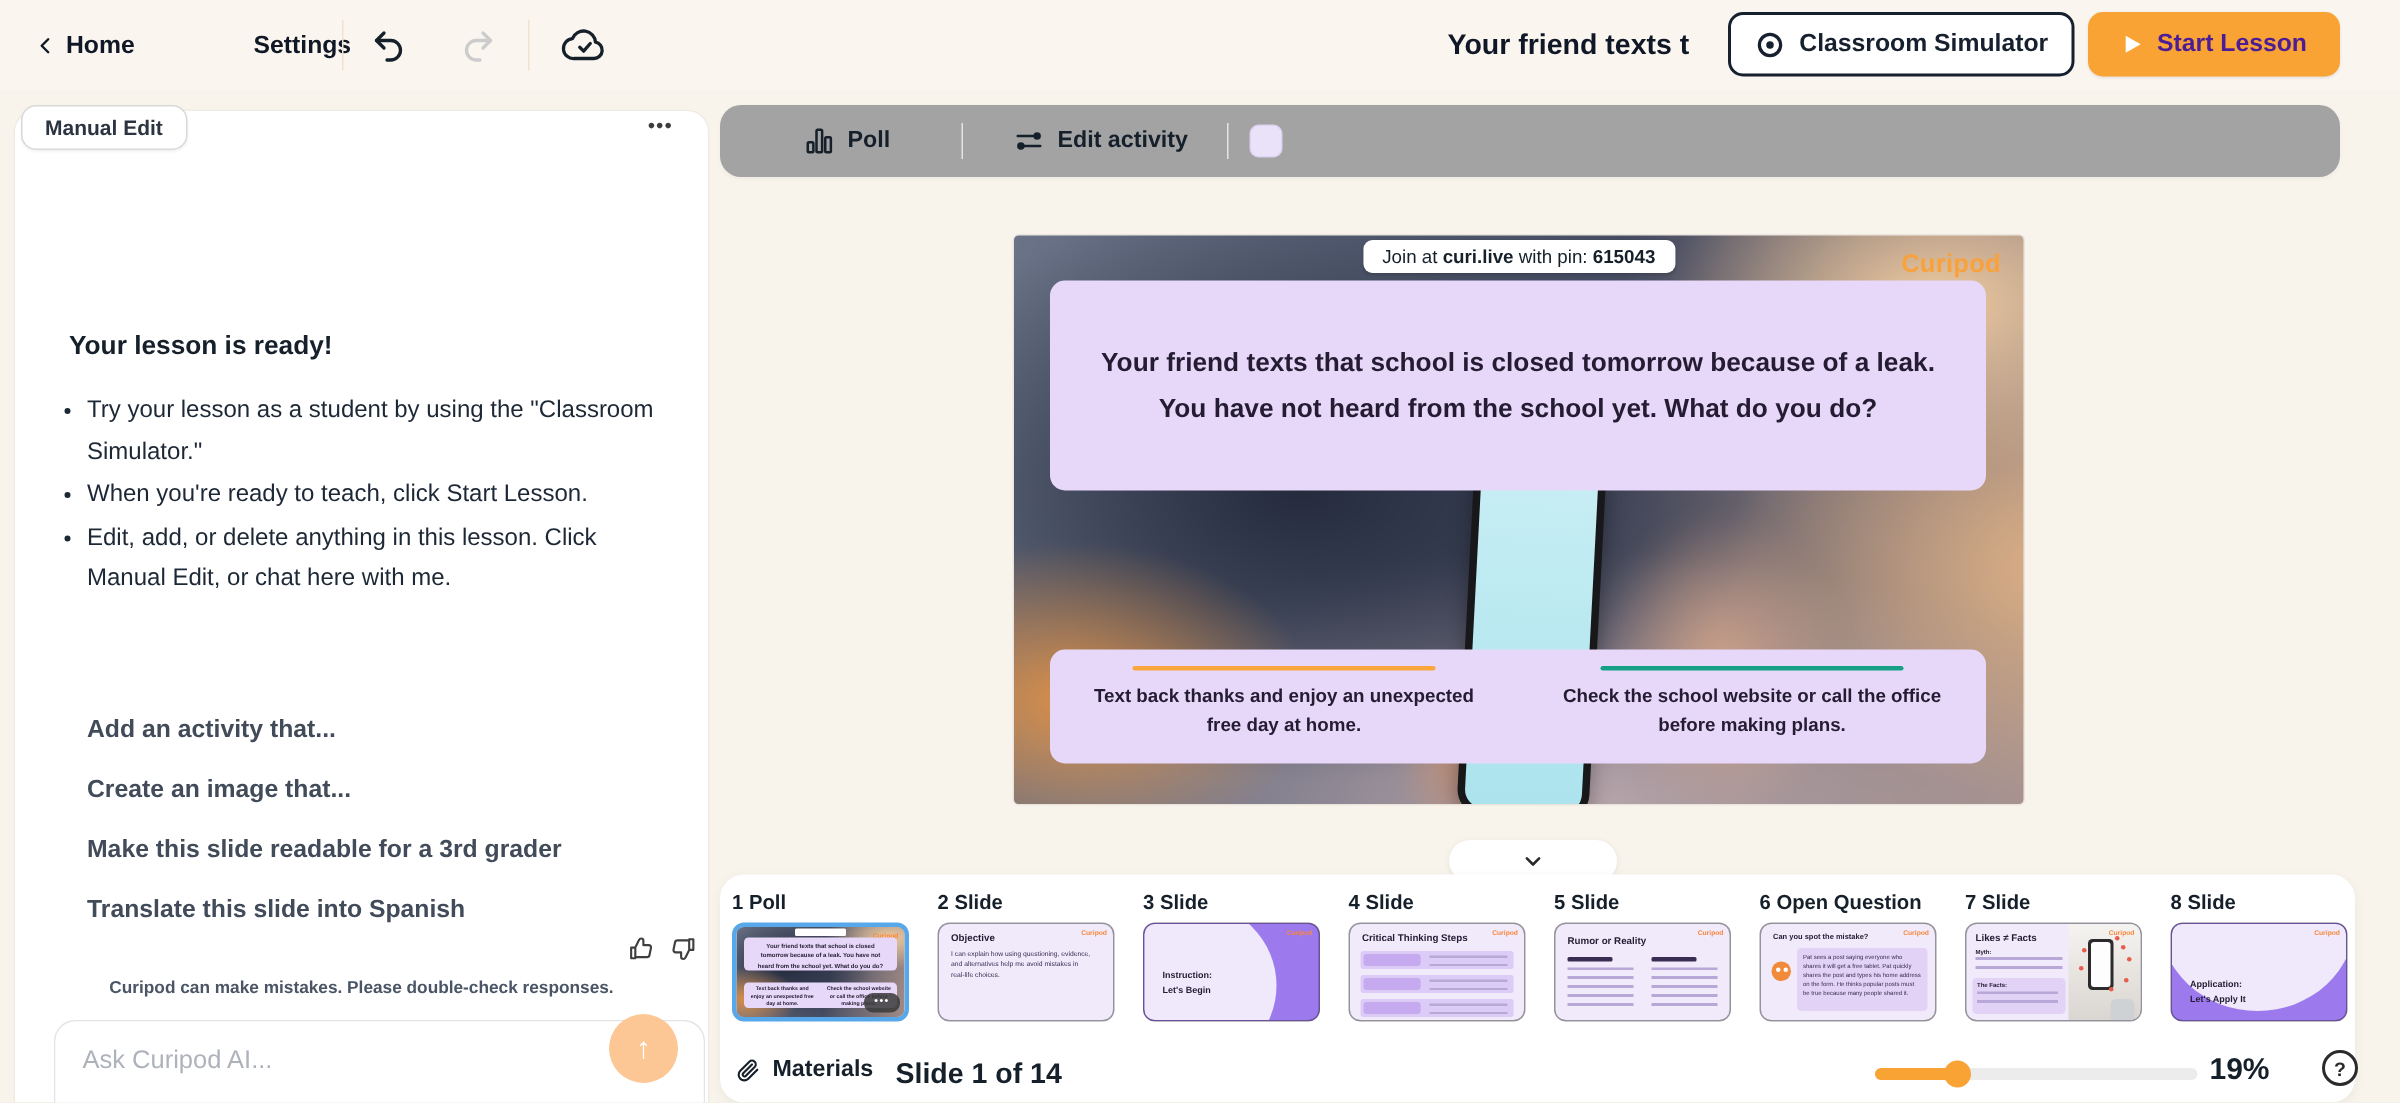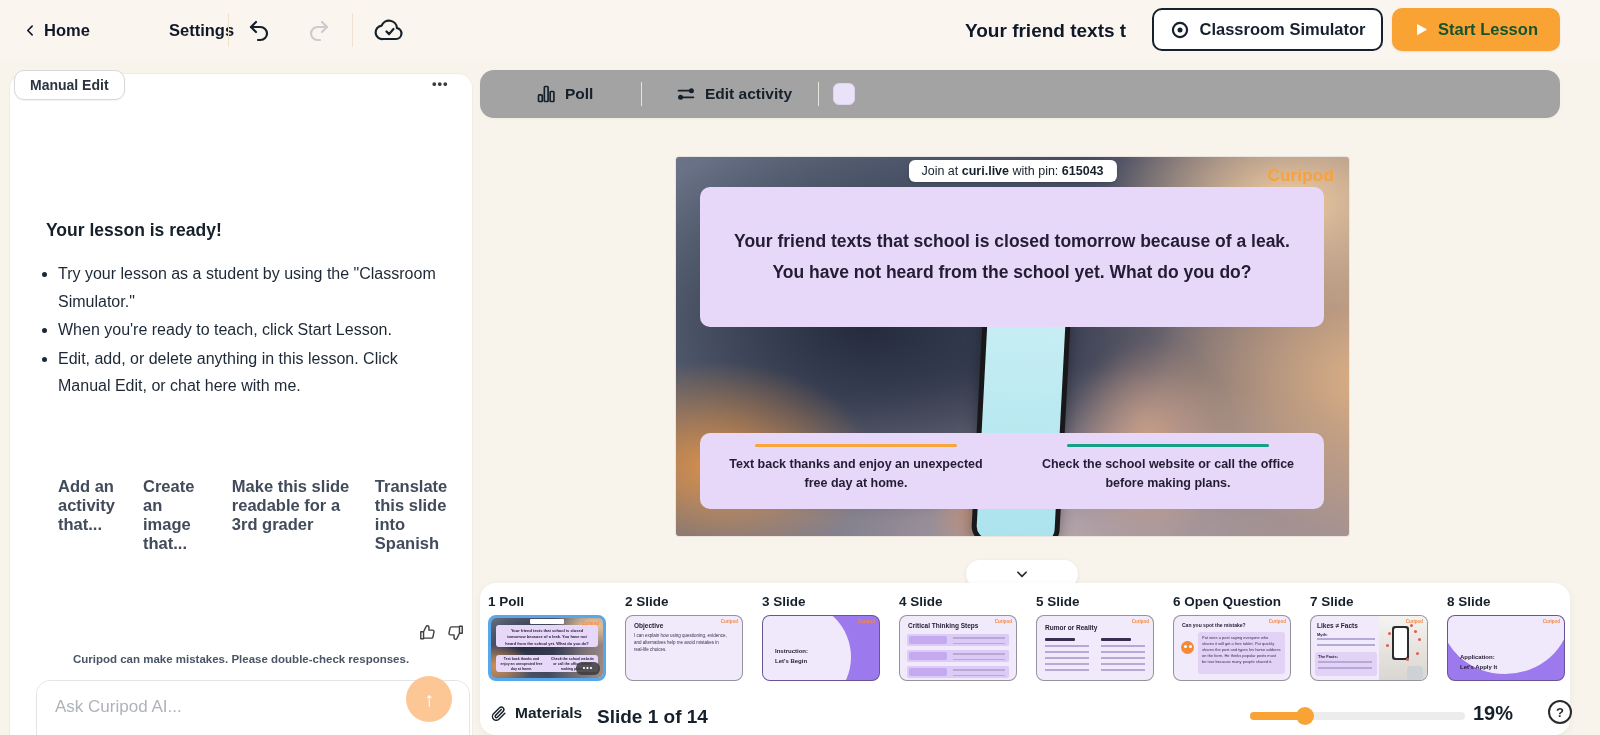--- a/index.html
+++ b/index.html
@@ -8,30 +8,30 @@
 
   
   .topbar { position:absolute; left:0; top:0; width:1600px; height:60px; background:#faf6ef; }
   .tb-item { position:absolute; top:0; height:60px; display:flex; align-items:center; gap:7px; font-weight:700; font-size:16.5px; color:#101828; cursor:pointer; background:none; border:none; }
   .tb-home { left:24px; }
   .tb-settings { left:133px;margin-left:36px; }
   .tb-divider { position:absolute; top:13px; width:1px; height:34px; background:#f0e2ce; }
   .icon-btn { position:absolute; top:16px; width:30px; height:30px; display:flex; align-items:center; justify-content:center; background:none; border:none; cursor:pointer; color:#16202e; }
   .tb-title { position:absolute; top:20px; left:965px; width:162px; font-size:19px; font-weight:700; color:#101828; white-space:nowrap; overflow:hidden; }
   .btn-sim { position:absolute; left:1152px; top:8px; width:231px; height:43px; border:2px solid #16202e; border-radius:10px; background:#fff; display:flex; align-items:center; justify-content:center; gap:10px; font-size:16.5px; font-weight:700; color:#16202e; cursor:pointer; }
-  .btn-start { position:absolute; left:1392px; top:8px; width:168px; height:43px; border:none; border-radius:10px; background:#f9a335; display:flex; align-items:center; justify-content:center; gap:9px; font-size:16.5px; font-weight:700; color:#14532d; cursor:pointer; box-shadow:0 1px 2px rgba(0,0,0,.1); }
+  .btn-start { position:absolute; left:1392px; top:8px; width:168px; height:43px; border:none; border-radius:10px; background:#f9a335; display:flex; align-items:center; justify-content:center; gap:9px; font-size:16.5px; font-weight:700; color:#4c1d95; cursor:pointer; box-shadow:0 1px 2px rgba(0,0,0,.1); }
 
   
   .chat-panel { position:absolute; left:10px; top:74px; width:462px; height:661px; background:#fff; border-radius:14px 14px 0 0; box-shadow:0 0 0 1px rgba(0,0,0,.03); }
   .manual-edit-tab { position:absolute; left:14px; top:70px; padding:6px 15px; background:#fff; border:1px solid #d9d9d9; border-radius:10px; font-size:14px; font-weight:600; color:#2b3440; box-shadow:0 1px 2px rgba(0,0,0,.05); cursor:pointer; z-index:3; }
   .chat-more { position:absolute; left:432px; top:74px; background:none; border:none; font-size:13px; font-weight:800; letter-spacing:1px; color:#3d3d3d; cursor:pointer; }
   .chat-heading { position:absolute; left:36px; top:146px; font-size:17.5px; font-weight:800; color:#15202b; }
   .chat-bullets { position:absolute; left:48px; top:186px; width:392px; list-style:disc; }
   .chat-bullets li { font-size:16px; line-height:1.72; font-weight:500; color:#1d2836; margin-bottom:1px; }
-  .suggestions { position:absolute; left:48px; top:403px; display:flex; flex-direction:row; gap:21px;justify-content:flex-end; }
+  .suggestions { position:absolute; left:48px; top:403px; display:flex; flex-direction:column; gap:21px;justify-content:flex-end; }
   .suggestion { font-size:16.5px; font-weight:600; color:#414b5a; cursor:pointer; }
   .feedback-row { position:absolute; left:408px; top:549px; display:flex; gap:9px; color:#3f3f3f; }
   .feedback-row button { background:none; border:none; cursor:pointer; color:#3f3f3f; padding:0; }
   .disclaimer { position:absolute; left:0; top:579px; width:462px; text-align:center; font-size:11.5px; font-weight:600; color:#4a5565; }
   .chat-input-box { position:absolute; left:26px; top:606px; width:434px; height:129px; border:1.5px solid #e4e4e8; border-radius:14px; background:#fff; }
   .chat-input-box textarea { width:100%; height:100%; border:none; outline:none; resize:none; border-radius:14px; padding:16px 18px; font-family:"Liberation Sans", sans-serif; font-size:17px; color:#16202e; }
   .chat-input-box textarea::placeholder { color:#aeb2bb; }
   .send-btn { position:absolute; left:406px; top:676px; width:46px; height:46px; border:none; border-radius:50%; background:#fcc795; color:#fff; font-size:20px; font-weight:700; cursor:pointer; display:flex; align-items:center; justify-content:center; z-index:4; }
 
   

